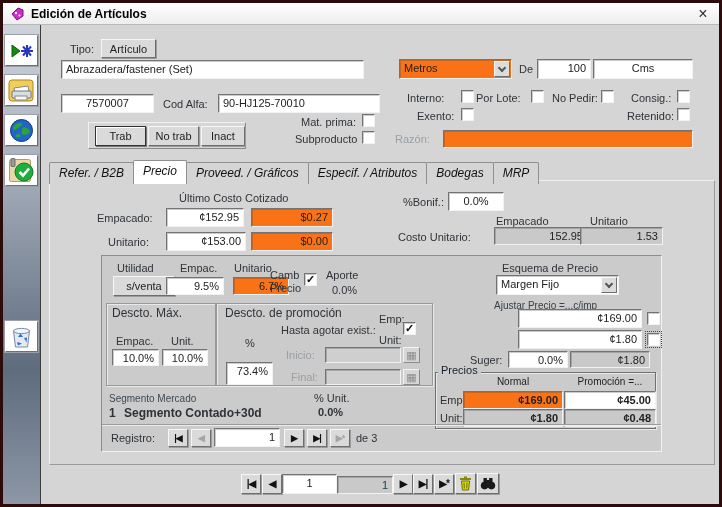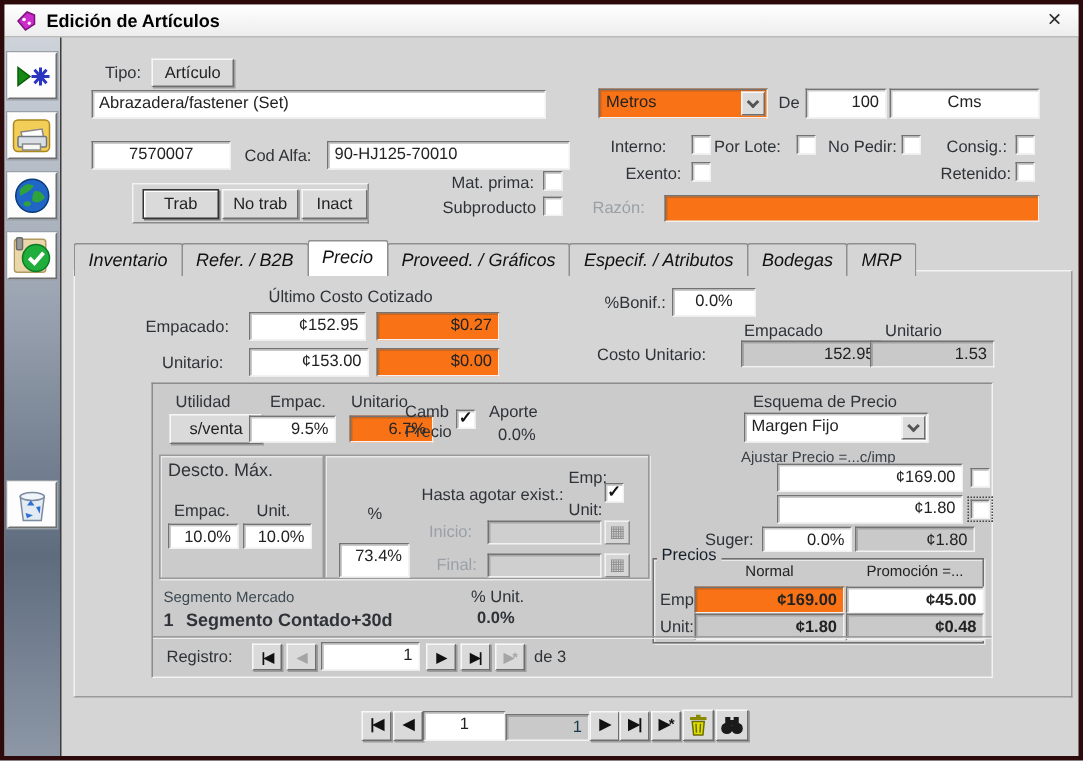--- a/index.html
+++ b/index.html
@@ -159,21 +159,20 @@
   <span class="lbl lblr" style="left:298px;top:113px;width:58px">Mat. prima:</span>
   <span class="cbx" style="left:359px;top:111px"></span>
   <span class="lbl lblr" style="left:292px;top:130px;width:64px">Subproducto</span>
   <span class="cbx" style="left:359px;top:128px"></span>
 
   <span class="lbl dim" style="left:392px;top:130px">Razón:</span>
   <div class="fld grn" style="left:440px;top:127px;width:250px;height:18px"></div>
 
   <div class="tabpage"></div>
   <div class="tabs">
-    <div class="tab">Inventario</div>
     <div class="tab">Refer. / B2B</div>
     <div class="tab active">Precio</div>
     <div class="tab">Proveed. / Gráficos</div>
     <div class="tab">Especif. / Atributos</div>
     <div class="tab">Bodegas</div>
     <div class="tab">MRP</div>
   </div>
 
   <span class="lbl" style="left:176px;top:189px">Último Costo Cotizado</span>
   <span class="lbl lblr" style="left:94px;top:209px;width:66px">Empacado:</span>
@@ -224,20 +223,21 @@
 
     <div class="grpbox" style="left:4px;top:47px;width:110px;height:83px">
       <span class="lbl" style="left:5px;top:2px;font-size:12px">Descto. Máx.</span>
       <span class="lbl" style="left:9px;top:31px">Empac.</span>
       <span class="lbl" style="left:64px;top:31px">Unit.</span>
       <div class="fld rt" style="left:5px;top:45px;width:47px;height:17px">10.0%</div>
       <div class="fld rt" style="left:55px;top:45px;width:46px;height:17px">10.0%</div>
     </div>
 
     <div class="grpbox" style="left:114px;top:47px;width:217px;height:83px">
+      <span class="lbl" style="left:8px;top:2px;font-size:12px">Descto. de promoción</span>
       <span class="lbl" style="left:64px;top:20px">Hasta agotar exist.:</span>
       <span class="cbx" style="left:186px;top:18px">✓</span>
       <span class="lbl" style="left:28px;top:33px">%</span>
       <div class="fld rt" style="left:9px;top:58px;width:47px;height:23px">73.4%</div>
       <span class="lbl dim" style="left:69px;top:45px">Inicio:</span>
       <div class="fld dis" style="left:108px;top:43px;width:76px;height:16px"></div>
       <span class="calbtn" style="left:186px;top:43px">▦</span>
       <span class="lbl dim" style="left:74px;top:67px">Final:</span>
       <div class="fld dis" style="left:108px;top:65px;width:76px;height:16px"></div>
       <span class="calbtn" style="left:186px;top:65px">▦</span>

